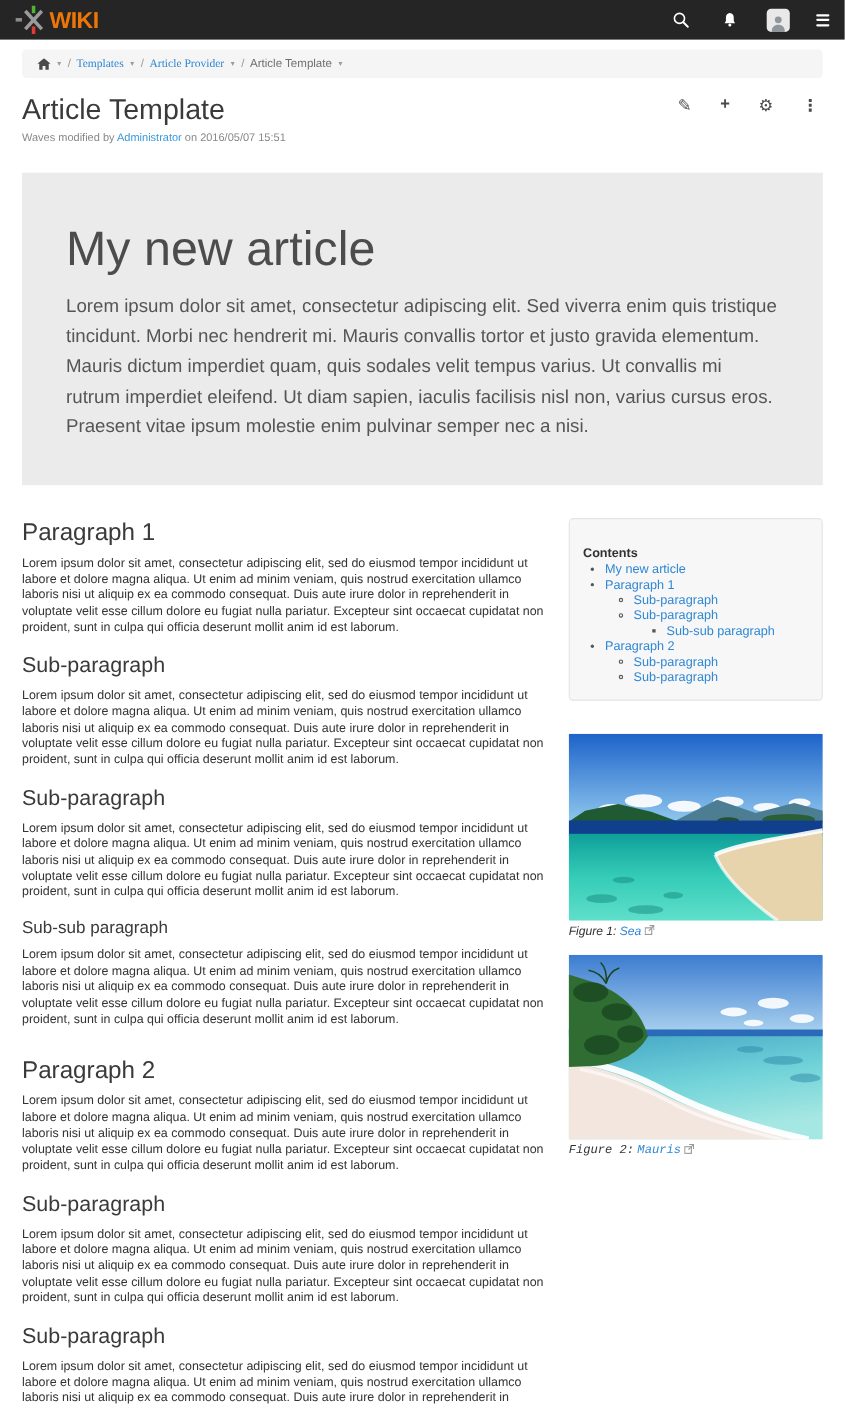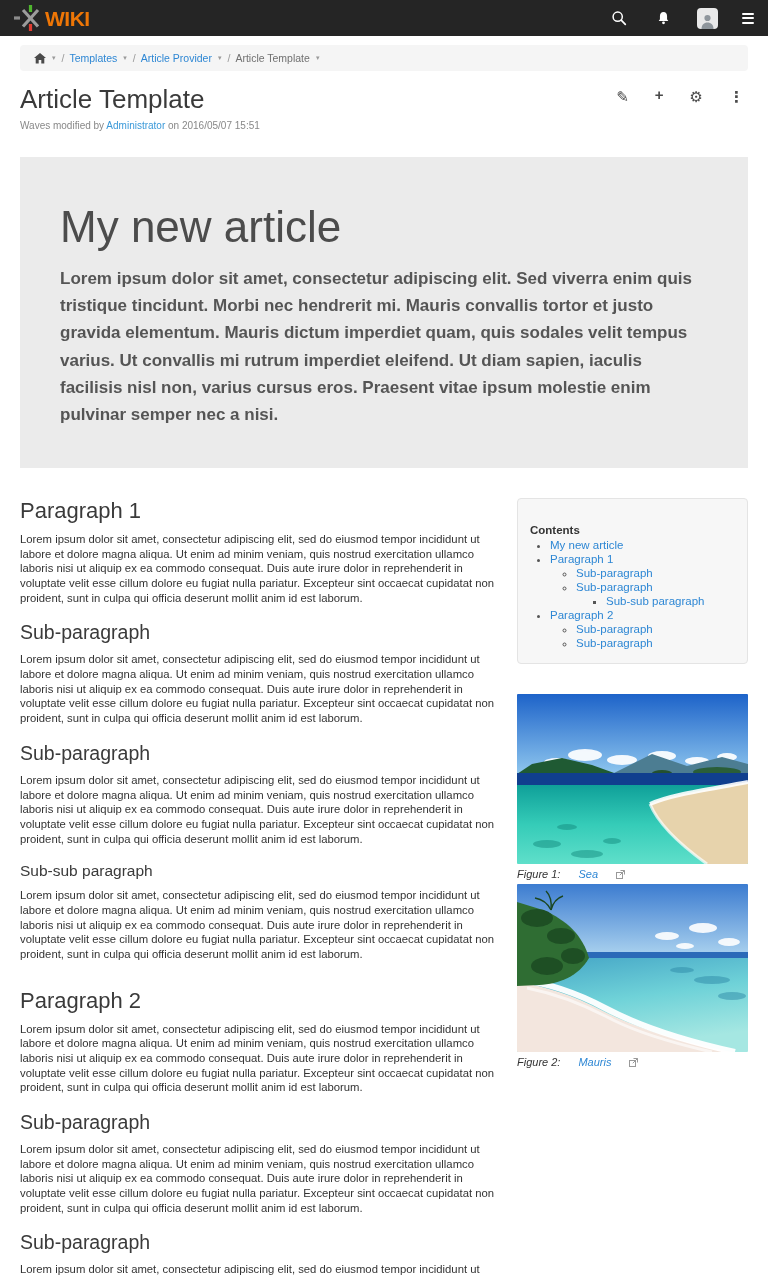--- a/index.html
+++ b/index.html
@@ -23,39 +23,39 @@
   .avatar-box { width:21px; height:21px; background:#e9e9e9; border-radius:4px; display:flex; align-items:flex-end; justify-content:center; overflow:hidden; }
   .burger { display:flex; flex-direction:column; gap:2.5px; }
   .burger span { display:block; width:12px; height:2px; background:#fff; border-radius:1px; }
 
   
   .crumb-wrap { padding:9px 20px 0 20px; }
   .breadcrumb {
     background:#f5f5f5; border-radius:4px; height:26px; display:flex;
     align-items:center; padding:0 14px; font-size:10.5px; gap:5px; color:#999;
   }
-  .breadcrumb a { color:#2e87d4; }
+  .breadcrumb a { color:#2e87d4;font-family:Liberation Serif, serif; }
   .crumb-caret { color:#9a9a9a; font-size:7px; margin:0 1px; }
   .crumb-sep { color:#999; }
   .crumb-last { color:#707070; }
 
   
   .title-row { display:flex; align-items:flex-start; justify-content:space-between; padding:14px 24px 0 20px; }
   .page-title { font-size:26px; font-weight:400; color:#3a3a3a; line-height:1.1; }
   .title-actions { display:flex; align-items:center; gap:26px; margin-top:4px; color:#4a4a4a; }
   .title-actions .act { font-size:15px; line-height:1; color:#4a4a4a; }
   .act-plus { font-size:19px; font-weight:600; position:relative; top:-2px; }
   .act-more { font-size:15px; font-weight:700; }
   .modified-line { padding:6px 20px 0 20px; font-size:10px; color:#888; }
   .modified-line a { color:#3a99d9; }
 
   
   .hero { margin:26px 20px 0 20px; background:#ebebeb; padding:46px 40px 40px 40px; }
   .hero h2 { font-size:44px; font-weight:400; color:#4c4c4c; line-height:1.1; margin-bottom:14px; }
-  .hero p { font-size:17px; color:#555; line-height:1.6;font-weight:bold; }
+  .hero p { font-size:17px; color:#555; line-height:1.6; }
 
   
   .main { display:flex; padding:30px 20px 0 20px; align-items:flex-start; }
   .left-col { width:480px; flex-shrink:0; }
   .right-col { width:231px; margin-left:17px; flex-shrink:0; }
 
   .left-col h2 { font-size:22px; font-weight:400; color:#3a3a3a; margin:14px 0 8px; }
   .left-col h2.first { margin-top:0; }
   .left-col h2.spaced { margin-top:26px; }
   .left-col h3 { font-size:19.5px; font-weight:400; color:#3a3a3a; margin:16px 0 8px; }
@@ -67,23 +67,23 @@
   .toc-title { font-weight:700; color:#333; margin-bottom:3px; font-size:11.5px; }
   .toc-panel ul { margin:0 0 0 20px; padding:0; }
   .toc-panel li { margin:2px 0; color:#555; }
   .toc-panel a { color:#2e87d4; }
   ul.l1 { list-style:disc; }
   ul.l2 { list-style:circle; margin-left:26px; }
   ul.l3 { list-style:square; margin-left:30px; }
 
   
   .figure { margin-top:30px; }
-  .figure + .figure { margin-top:4px; }
+  .figure + .figure { margin-top:15px;font-family:Liberation Mono, monospace; }
   .figure svg.photo { display:block; width:231px; border-radius:1px; }
-  .fig-caption { font-size:11px; font-style:italic; color:#333; margin-top:4px; display:flex; align-items:center; gap:18px; }
+  .fig-caption { font-size:11px; font-style:italic; color:#333; margin-top:4px; display:flex; align-items:flex-start; gap:3px; }
   .fig-caption a { color:#2e87d4; }
 </style>
 </head>
 <body>
 
 <div class="topbar">
   <div class="logo">
     <span style="display:flex;align-items:center;">
       <svg width="30" height="26" viewBox="0 0 30 26">
         <rect x="0" y="11.4" width="6" height="3.2" fill="#8c8c8c"></rect>

